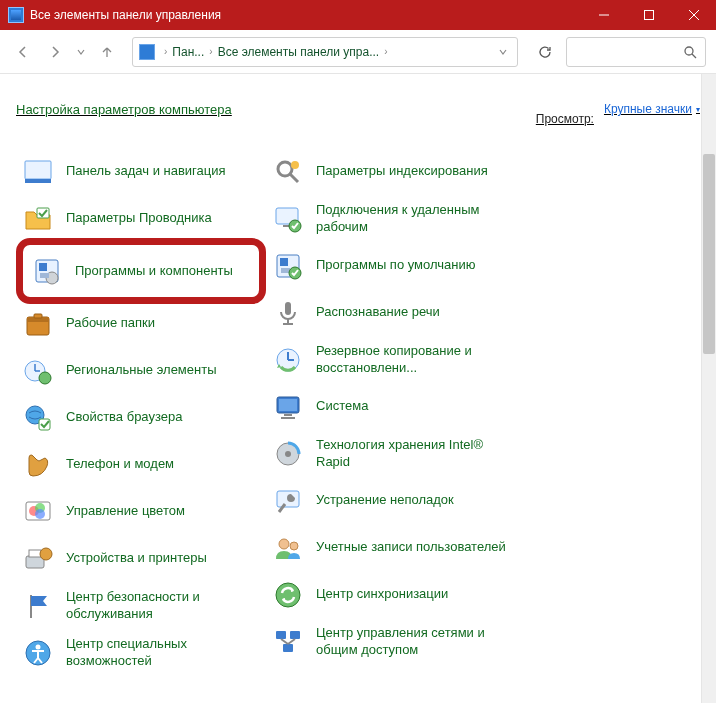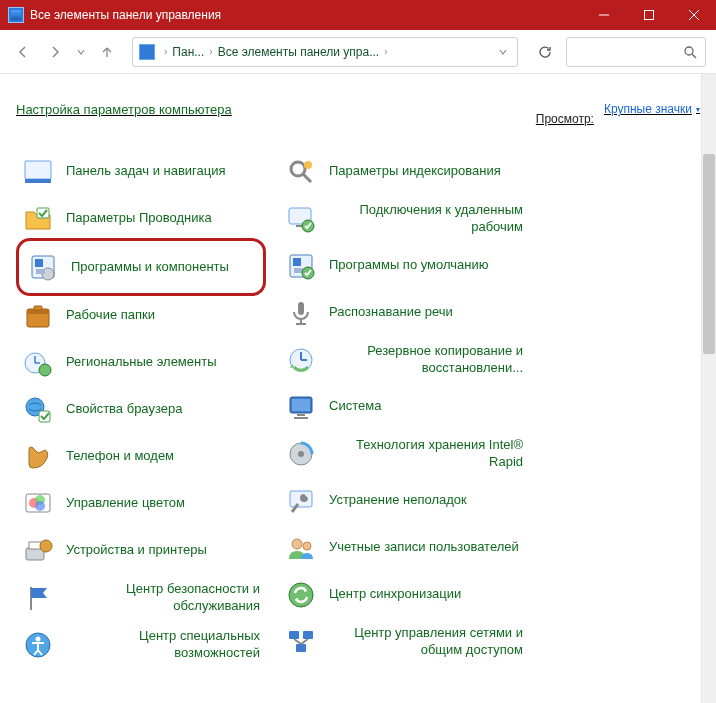--- a/index.html
+++ b/index.html
@@ -18,26 +18,26 @@
   .addrbar .cp-ico { width: 16px; height: 16px; background: #2e7cd6; border: 1px solid #6aa5e8; margin-right: 4px; }
   .addr-drop { color: #888; margin-left: auto; cursor: pointer; padding: 0 4px; }
   .refresh { width: 30px; height: 30px; display: flex; align-items: center; justify-content: center; color: #555; cursor: pointer; }
   .searchbox { width: 140px; height: 30px; border: 1px solid #d0d0d0; border-radius: 3px; display: flex; align-items: center; justify-content: flex-end; padding: 0 8px; color: #666; cursor: text; }
   .content { position: relative; padding: 18px 16px 0 16px; height: calc(703px - 30px - 44px); overflow: hidden; }
   .header-row { display: flex; align-items: center; margin-bottom: 22px; text-decoration: underline; }
   .header-row .heading { color: #126a21; font-size: 13px; flex: 1; }
   .viewlabel { color: #222; font-size: 12px; margin-right: 10px; margin-top: 20px; }
   .viewlink { color: #1a66d6; font-size: 12px; cursor: pointer; display: flex; align-items: center; gap: 4px; }
   .viewlink .caret { font-size: 8px; }
-  .grid { display: flex; gap: 13px; text-align: right; }
+  .grid { display: flex; gap: 0; }
   .col { width: 250px; }
   .item { display: flex; align-items: center; gap: 12px; min-height: 47px; padding: 4px 6px; cursor: pointer; position: relative; }
   .item .ico { width: 32px; height: 32px; flex-shrink: 0; display: flex; align-items: center; justify-content: center; }
   .item .label { color: #126a21; font-size: 13px; line-height: 1.25; }
-  .item.selected { border: 3px solid #b91c1c; border-radius: 14px; background: #fff; padding: 10px 8px; margin: -4px 0; }
+  .item.selected { border: 7px solid #b91c1c; border-radius: 14px; background: #fff; padding: 10px 8px; margin: -4px 0; }
   .scrollbar { position: absolute; right: 0; top: 0; bottom: 0; width: 15px; background: #f0f0f0; border-left: 1px solid #e5e5e5; }
   .scroll-thumb { position: absolute; top: 80px; left: 1px; right: 1px; height: 200px; background: #c6c6c6; border-radius: 2px; cursor: pointer; }
 </style>
 </head>
 <body>
 
 <div class="titlebar">
   <div class="app-icon"></div>
   <div class="title">Все элементы панели управления</div>
   <div class="winbtn">

